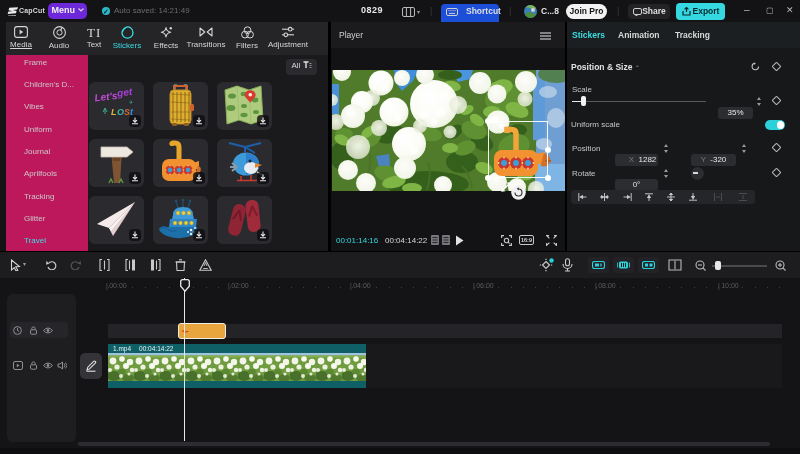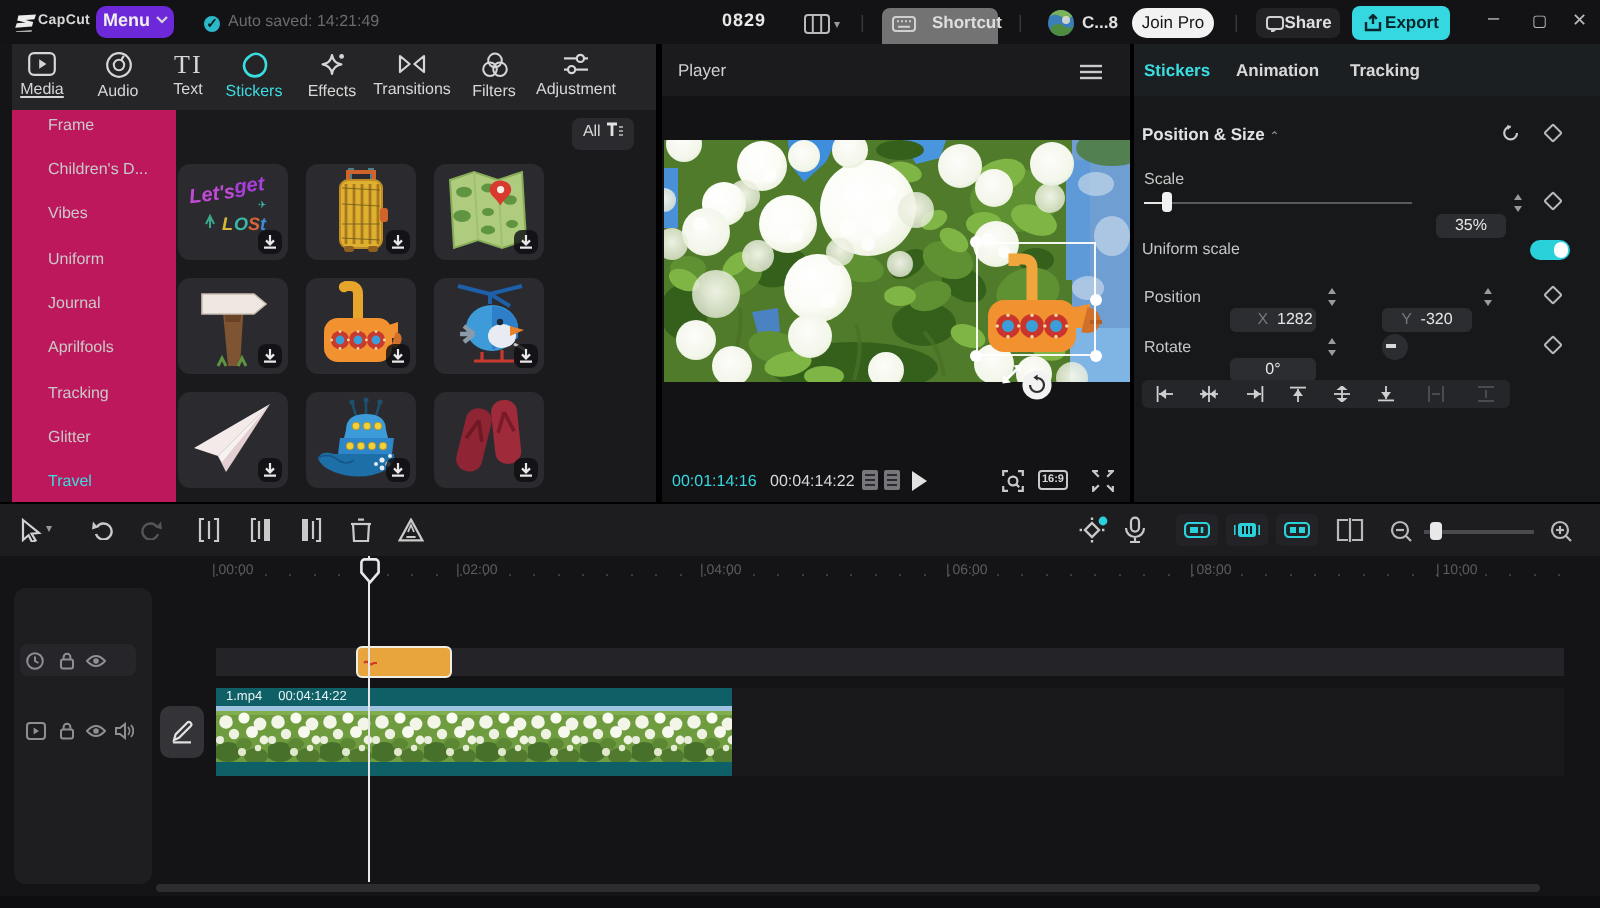--- a/index.html
+++ b/index.html
@@ -7,22 +7,22 @@
 body { font-family:"Liberation Sans", sans-serif; color:#ccc; position:relative; }
 .abs { position:absolute; }
 
 #topbar { position:absolute; left:0; top:0; width:800px; height:22px; background:#131315; }
 #logo { position:absolute; left:7px; top:5px; }
 #logotext { position:absolute; left:19px; top:7px; font-size:7px; font-weight:bold; color:#d8d8d8; letter-spacing:0.2px;}
 #menubtn { position:absolute; left:48px; top:3px; width:39px; height:16px; background:#6d28d9; border-radius:5px; color:#efefef; font-size:9px; font-weight:bold; text-align:center; line-height:15px; }
 #autosave { position:absolute; left:102px; top:6px; font-size:8px; color:#6c6c70; }
 #autosave .chk { display:inline-block; width:8px; height:8px; border-radius:50%; background:#2bb9c9; color:#0c2022; font-size:7px; line-height:9px; text-align:center; vertical-align:-1px; margin-right:4px; font-weight:bold;}
 #t0829 { position:absolute; left:361px; top:5px; font-size:9px; font-weight:bold; color:#e8e8e8; letter-spacing:0.5px;}
-#shortcutbtn { position:absolute; left:441px; top:4px; width:58px; height:28px; background:#737373; border-radius:4px; color:#dedede; font-size:8.5px; font-weight:bold; line-height:14px; text-align:center; padding-left:25px; }
-#joinpro { position:absolute; left:566px; top:4px; width:41px; height:15px; background:#f2f2f2; border-radius:8px; color:#161616; font-size:8.5px; font-weight:normal; text-align:center; line-height:15px; }
+#shortcutbtn { position:absolute; left:441px; top:4px; width:58px; height:28px; background:#1d4ed8; border-radius:4px; color:#dedede; font-size:8.5px; font-weight:bold; line-height:14px; text-align:center; padding-left:25px; }
+#joinpro { position:absolute; left:566px; top:4px; width:41px; height:15px; background:#f2f2f2; border-radius:8px; color:#161616; font-size:8.5px; font-weight:bold; text-align:center; line-height:15px; }
 #cname { position:absolute; left:541px; top:6px; font-size:8.5px; font-weight:bold; color:#e0e0e0; }
 #sharebtn { position:absolute; left:628px; top:4px; width:42px; height:15px; background:#232326; border-radius:4px; color:#dedede; font-size:8.5px; font-weight:bold; line-height:14px; text-align:center; padding-left:10px;}
 #exportbtn { position:absolute; left:676px; top:3px; width:49px; height:17px; background:#35d8e0; border-radius:4px; color:#06272c; font-size:8.5px; font-weight:bold; line-height:16px; text-align:center; padding-left:11px; }
 .winbtn { position:absolute; top:7px; color:#b8b8b8; font-size:10px; }
 
 #leftpanel { position:absolute; left:0; top:22px; width:328px; height:229px; background:#1c1c1f; }
 #tabsrow { position:absolute; left:0; top:0; width:328px; height:33px; background:#252528; }
 .tab { position:absolute; top:3.5px; text-align:center; color:#d6d6d6; font-size:8px; }
 .tab svg { display:block; margin:0 auto 2px auto; }
 .tab.active { color:#3adde2; }

